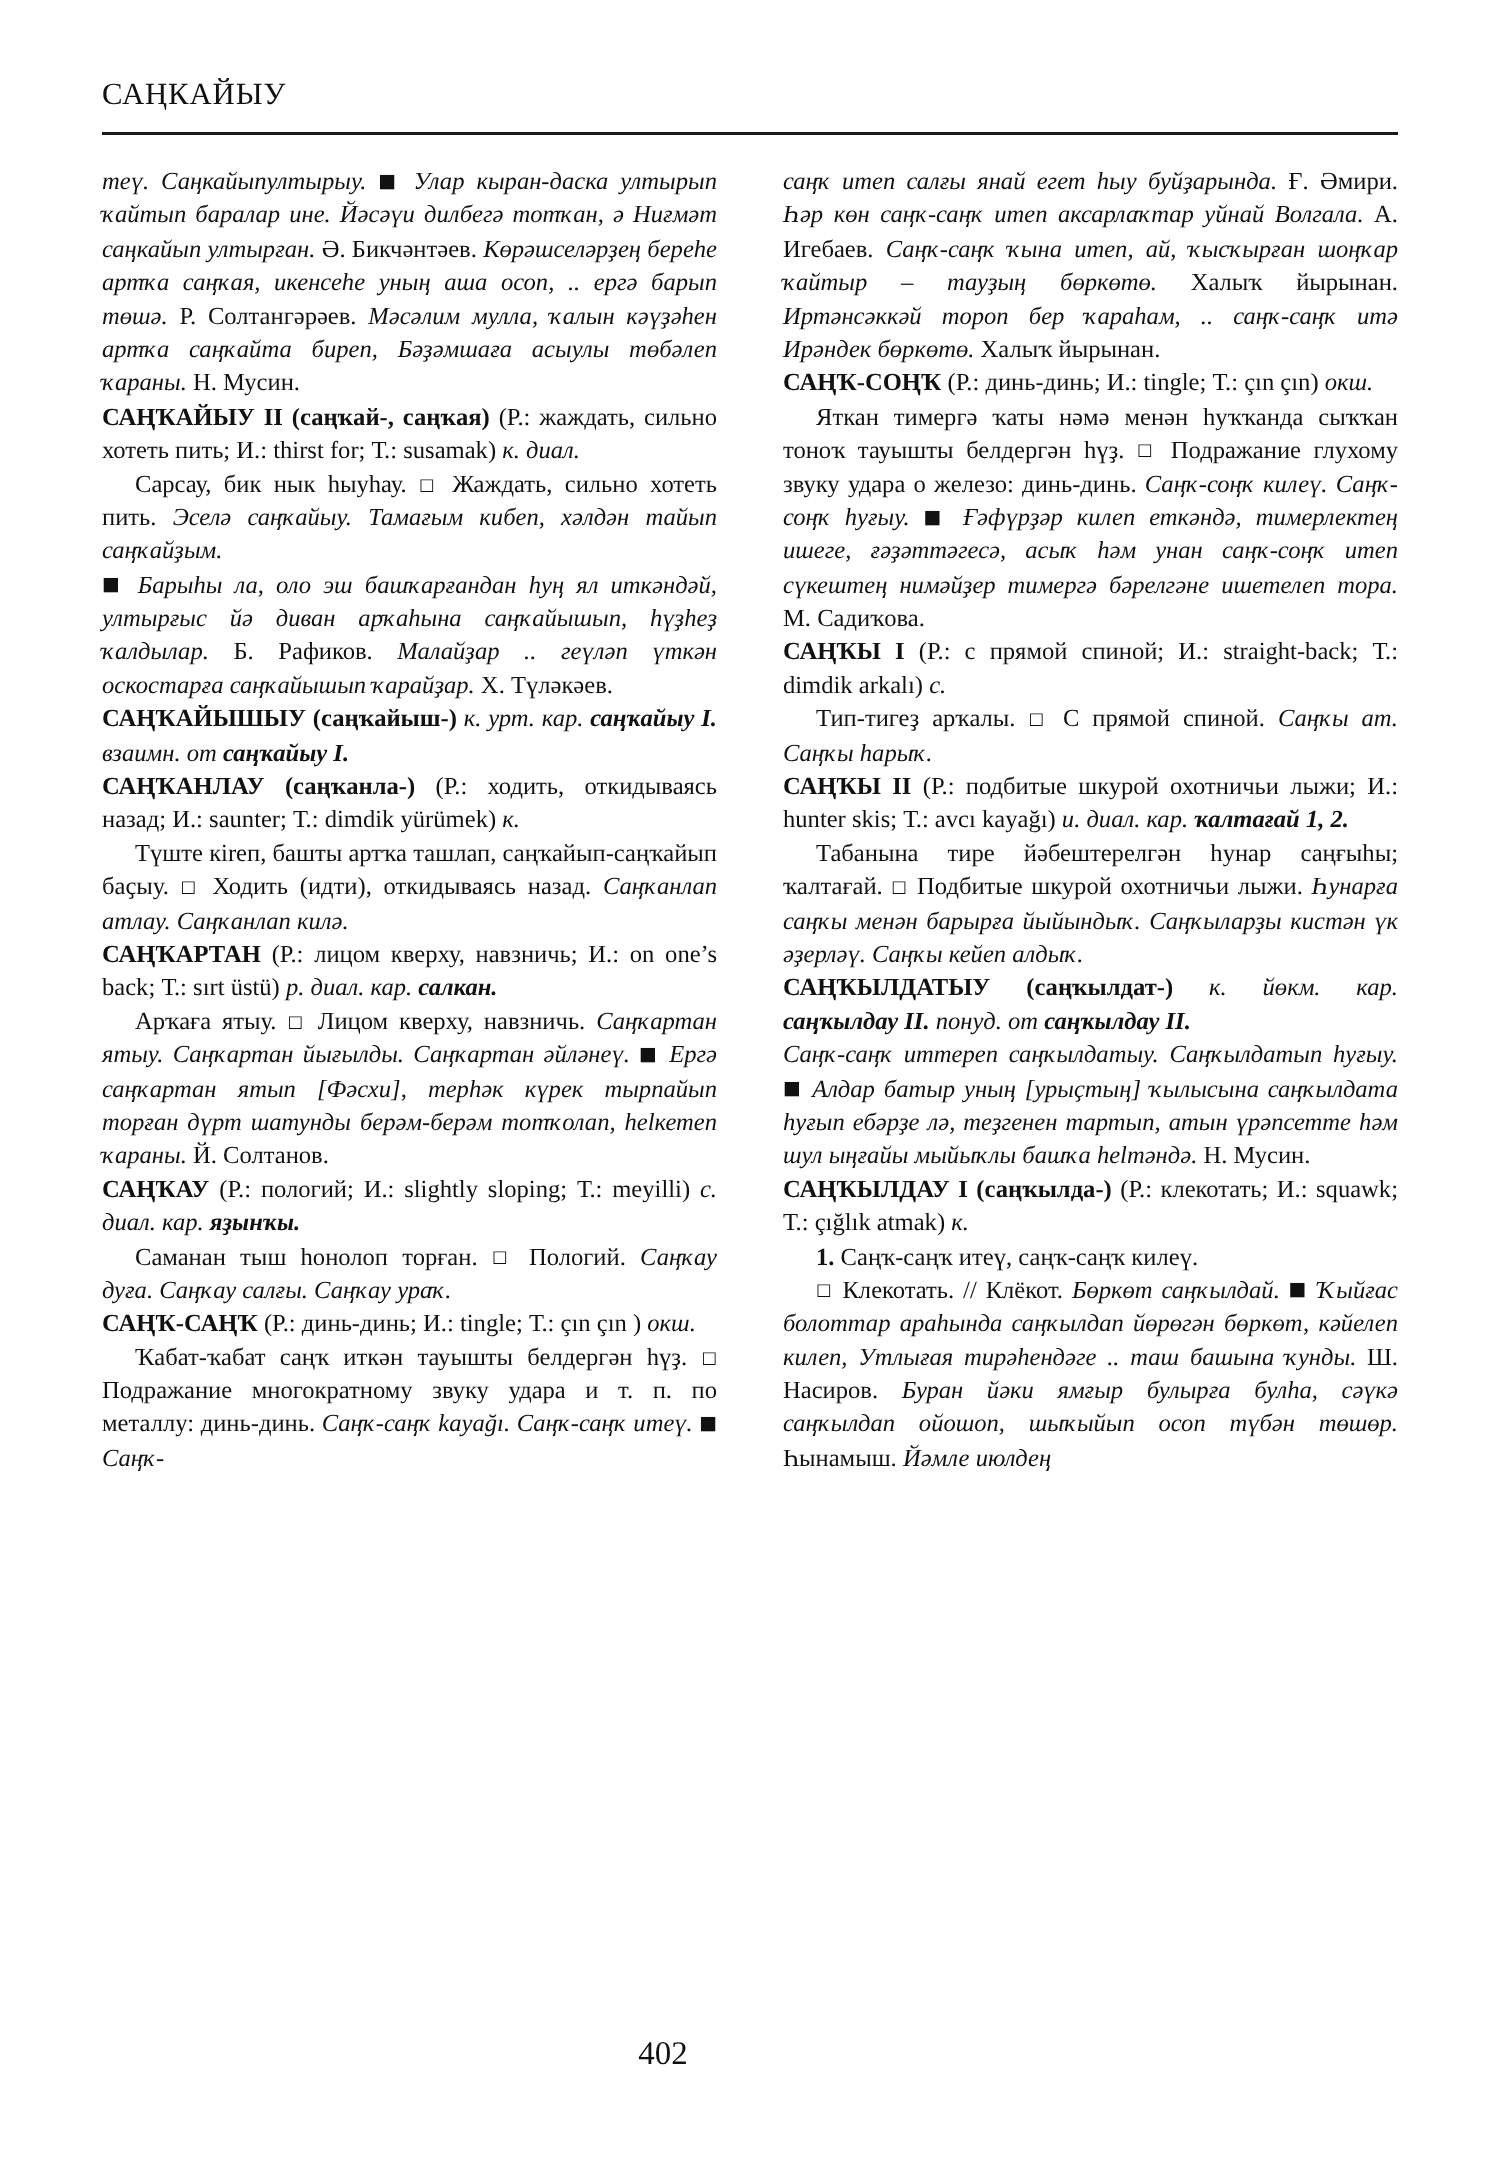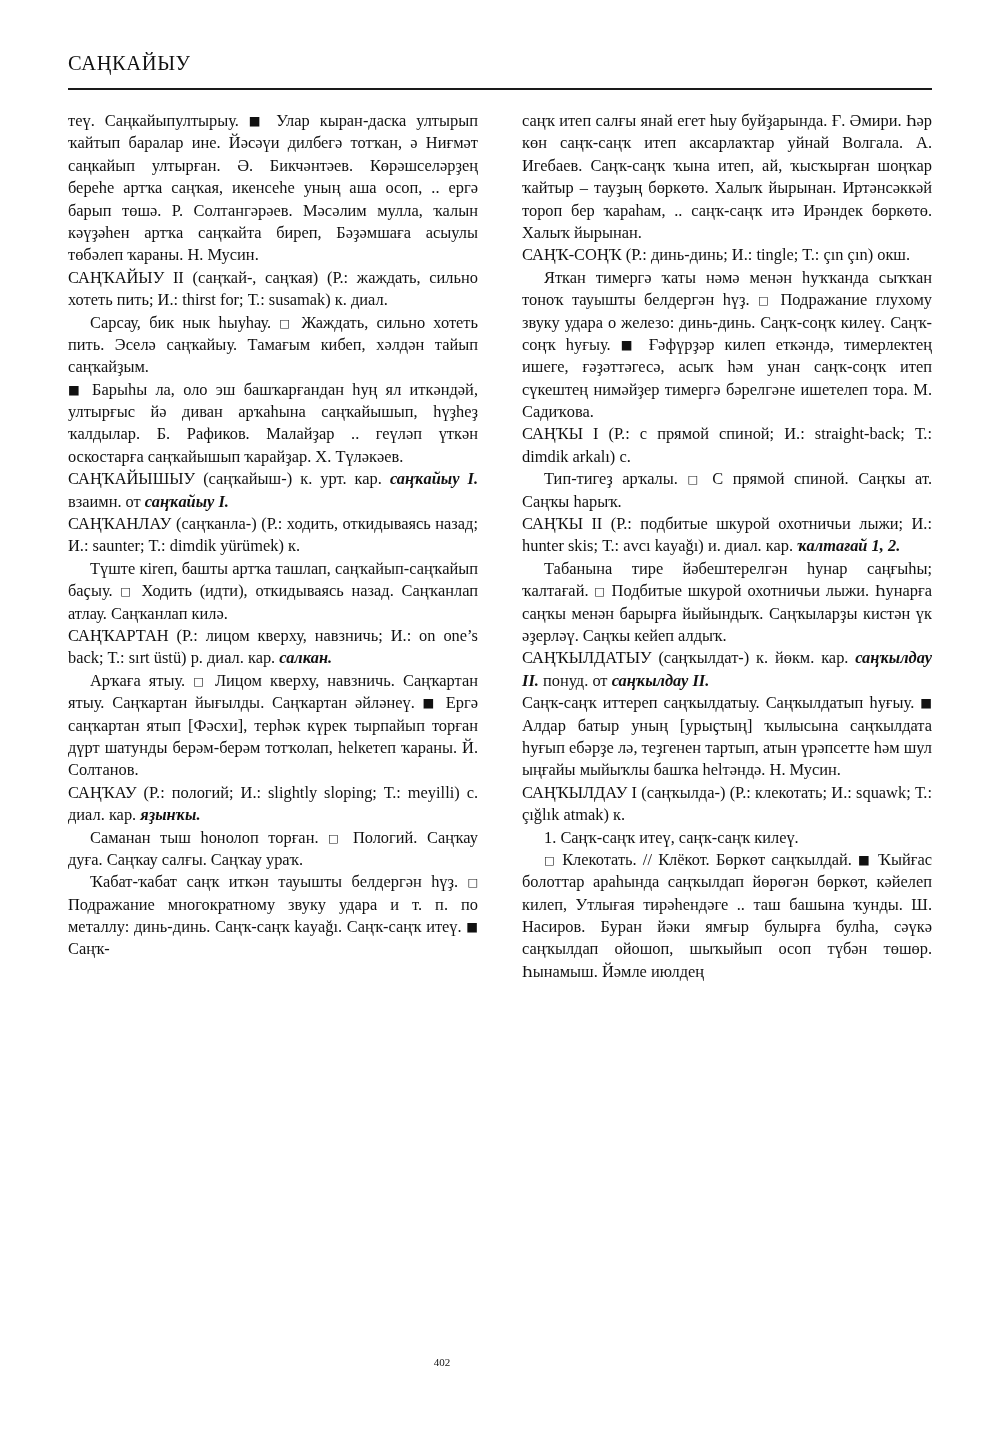--- a/index.html
+++ b/index.html
@@ -55,24 +55,25 @@
     hyphens: manual;
   }
   .col p {
     margin: 0;
     text-indent: 0;
   }
   .col p.indent {
     text-indent: 22px;
   }
   .hw {
-    font-weight: normal;
+    font-weight: bold;
     font-family: "Liberation Serif", serif;
   }
   .it {
+    font-style: italic;
   }
   .bi {
     font-style: italic;
     font-weight: bold;
   }
   .sq {
     font-family: "DejaVu Sans", sans-serif;
     font-size: 12.5px;
     vertical-align: 1.5px;
   }
@@ -80,21 +81,21 @@
     font-family: "DejaVu Sans", sans-serif;
     font-size: 11px;
     vertical-align: 1.5px;
   }
   .folio {
     position: absolute;
     top: 1356px;
     left: 0;
     width: 884px;
     text-align: center;
-    font-size: 11px;
+    font-size: 22px;
     font-family: "Liberation Serif", serif;
   }
 </style>
 </head>
 <body>
 
 <div class="page">
 
   <div class="running-head">САҢКАЙЫУ</div>
   <div class="head-rule"></div>
@@ -105,20 +106,21 @@
         <p><span class="hw">САҢҠАЙЫУ II (саңҡай-, саңҡая)</span><span> (Р.: жаждать, сильно хотеть пить; И.: thirst for; Т.: susamak) </span><span class="it">к. диал.</span></p>
         <p class="indent"><span>Сарсау, бик нык һыуһау. </span><span class="fsq">□ </span><span>Жаждать, сильно хотеть пить. </span><span class="it">Эселә саңҡайыу. Тамағым кибеп, хәлдән тайып саңҡайҙым.</span></p>
         <p><span class="sq">■ </span><span class="it">Барыһы ла, оло эш башҡарғандан һуң ял иткәндәй, ултырғыс йә диван арҡаһына саңҡайышып, һүҙһеҙ ҡалдылар.</span><span> Б. Рафиков. </span><span class="it">Малайҙар .. геүләп үткән оскостарға саңҡайышып ҡарайҙар.</span><span> Х. Түләкәев.</span></p>
         <p><span class="hw">САҢҠАЙЫШЫУ (саңҡайыш-)</span><span> </span><span class="it">к. урт. кар. </span><span class="bi">саңҡайыу I. </span><span class="it">взаимн. от </span><span class="bi">саңҡайыу I.</span></p>
         <p><span class="hw">САҢҠАНЛАУ (саңҡанла-)</span><span> (Р.: ходить, откидываясь назад; И.: saunter; Т.: dimdik yürümek) </span><span class="it">к.</span></p>
         <p class="indent"><span>Түште кireп, башты артҡа ташлап, саңҡайып-саңҡайып баҫыу. </span><span class="fsq">□ </span><span>Ходить (идти), откидываясь назад. </span><span class="it">Саңҡанлап атлау. Саңҡанлап килә.</span></p>
         <p><span class="hw">САҢҠАРТАН</span><span> (Р.: лицом кверху, навзничь; И.: on one’s back; Т.: sırt üstü) </span><span class="it">р. диал. кар. </span><span class="bi">салкан.</span></p>
         <p class="indent"><span>Арҡаға ятыу. </span><span class="fsq">□ </span><span>Лицом кверху, навзничь. </span><span class="it">Саңҡартан ятыу. Саңҡартан йығылды. Саңҡартан әйләнеү.</span><span class="sq"> ■ </span><span class="it">Ергә саңҡартан ятып [Фәсхи], терһәк күрек тырпайып торған дүрт шатунды берәм-берәм тотҡолап, һelкетеп ҡараны.</span><span> Й. Солтанов.</span></p>
         <p><span class="hw">САҢҠАУ</span><span> (Р.: пологий; И.: slightly sloping; Т.: meyilli) </span><span class="it">с. диал. кар. </span><span class="bi">яҙынҡы.</span></p>
         <p class="indent"><span>Саманан тыш һонолоп торған. </span><span class="fsq">□ </span><span>Пологий. </span><span class="it">Саңҡау дуға. Саңҡау салғы. Саңҡау ураҡ.</span></p>
+        <p><span class="hw">САҢҠ-САҢҠ</span><span> (Р.: динь-динь; И.: tingle; Т.: çın çın ) </span><span class="it">окш.</span></p>
         <p class="indent"><span>Ҡабат-ҡабат саңҡ иткән тауышты белдергән һүҙ. </span><span class="fsq">□ </span><span>Подражание многократному звуку удара и т. п. по металлу: динь-динь. </span><span class="it">Саңҡ-саңҡ kayağı. Саңҡ-саңҡ итеү.</span><span class="sq"> ■ </span><span class="it">Саңҡ-</span></p>
       </div>
     <div class="col" id="col-right">
         <p><span class="it">саңҡ итеп салғы янай егет һыу буйҙарында.</span><span> Ғ. Әмири. </span><span class="it">Һәр көн саңҡ-саңҡ итеп аксарлаҡтар уйнай Волгала.</span><span> А. Игебаев. </span><span class="it">Саңҡ-саңҡ ҡына итеп, ай, ҡысҡырған шоңҡар ҡайтыр – тауҙың бөркөтө.</span><span> Халыҡ йырынан. </span><span class="it">Иртәнсәккәй тороп бер ҡараһам, .. саңҡ-саңҡ итә Ирәндек бөркөтө.</span><span> Халыҡ йырынан.</span></p>
         <p><span class="hw">САҢҠ-СОҢҠ</span><span> (Р.: динь-динь; И.: tingle; Т.: çın çın) </span><span class="it">окш.</span></p>
         <p class="indent"><span>Яткан тимергә ҡаты нәмә менән һуҡҡанда сыҡҡан тоноҡ тауышты белдергән һүҙ. </span><span class="fsq">□ </span><span>Подражание глухому звуку удара о железо: динь-динь. </span><span class="it">Саңҡ-соңҡ килеү. Саңҡ-соңҡ һуғыу.</span><span class="sq"> ■ </span><span class="it">Ғәфүрҙәр килеп еткәндә, тимерлектең ишеге, ғәҙәттәгесә, асыҡ һәм унан саңҡ-соңҡ итеп сүкештең нимәйҙер тимергә бәрелгәне ишетелеп тора.</span><span> М. Садиҡова.</span></p>
         <p><span class="hw">САҢҠЫ I</span><span> (Р.: с прямой спиной; И.: straight-back; Т.: dimdik arkalı) </span><span class="it">с.</span></p>
         <p class="indent"><span>Тип-тигеҙ арҡалы. </span><span class="fsq">□ </span><span>С прямой спиной. </span><span class="it">Саңҡы ат. Саңҡы һарыҡ.</span></p>
         <p><span class="hw">САҢҠЫ II</span><span> (Р.: подбитые шкурой охотничьи лыжи; И.: hunter skis; Т.: avcı kayağı) </span><span class="it">и. диал. кар. </span><span class="bi">ҡалтағай 1, 2.</span></p>
         <p class="indent"><span>Табанына тире йәбештерелгән һунар саңғыһы; ҡалтағай. </span><span class="fsq">□ </span><span>Подбитые шкурой охотничьи лыжи. </span><span class="it">Һунарға саңҡы менән барырға йыйындыҡ. Саңҡыларҙы кистән үк әҙерләү. Саңҡы кейеп алдыҡ.</span></p>

